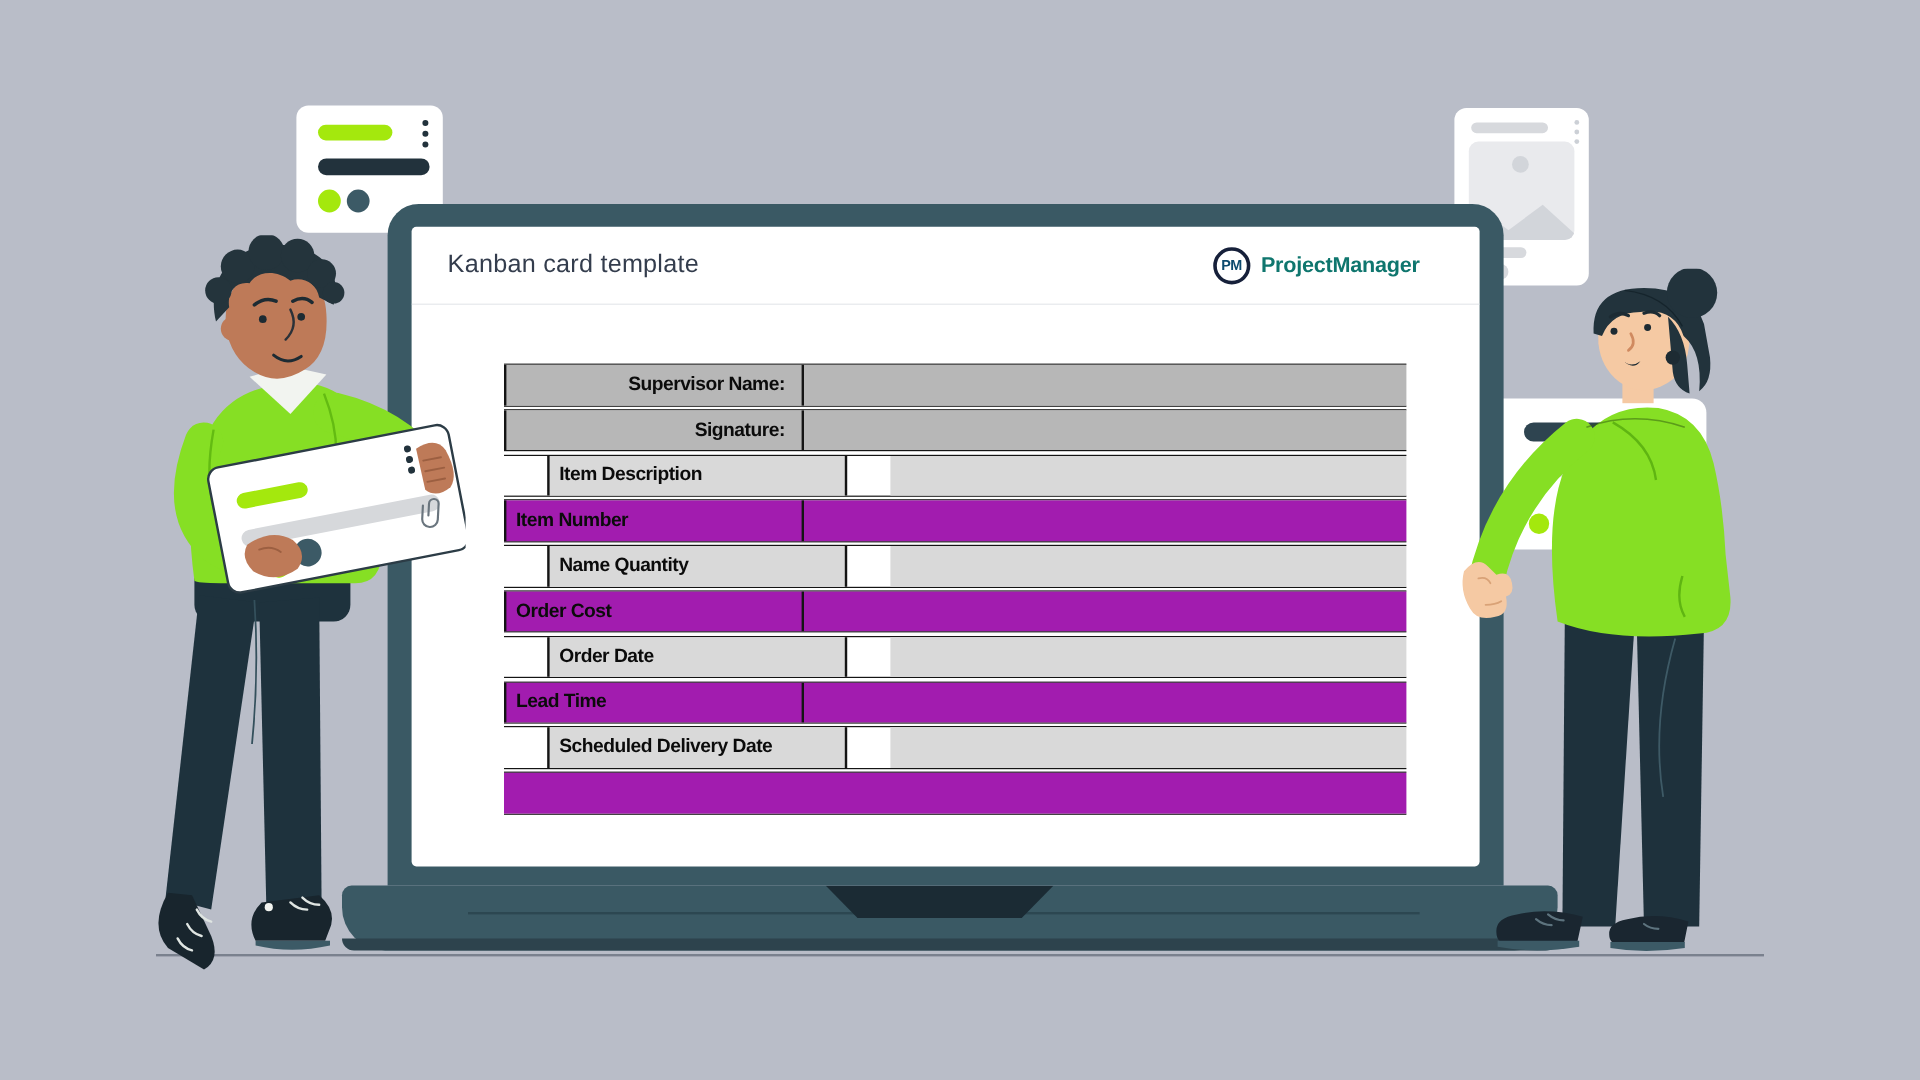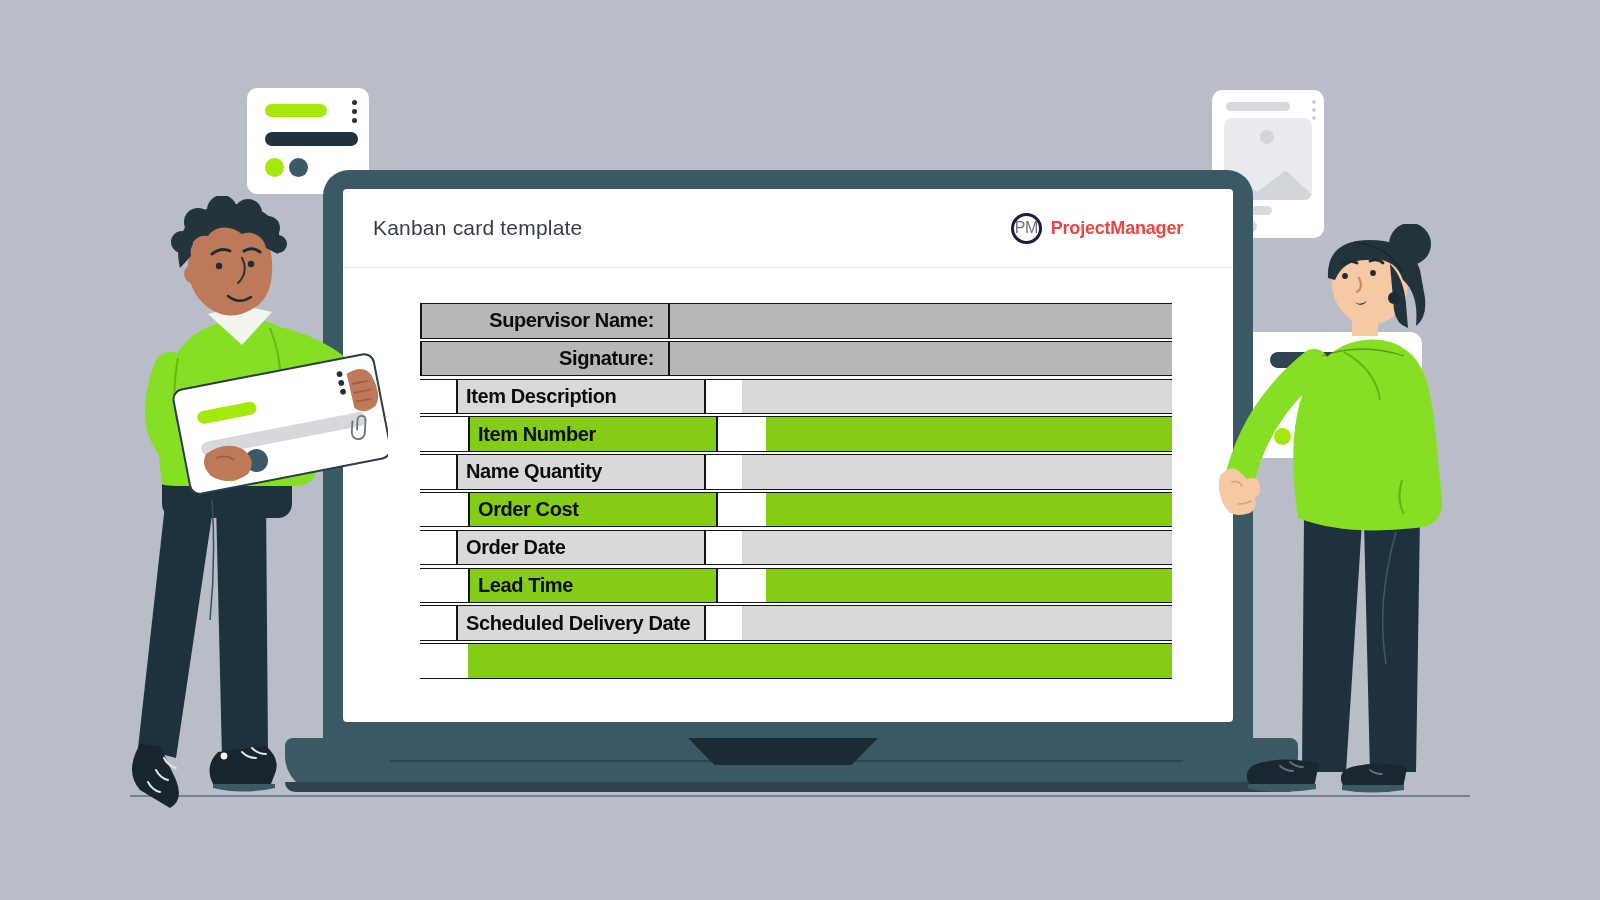--- a/index.html
+++ b/index.html
@@ -29,35 +29,35 @@
 
   
   .laptop-base { position:absolute; left:285px; top:738px; width:1013px; height:54px; background:#3a5964; border-radius:8px 8px 36px 36px; z-index:2; }
   .base-bottom { position:absolute; left:0; right:0; bottom:0; height:10px; background:#2d434d; border-radius:0 0 36px 36px; }
   .base-seam { position:absolute; left:105px; right:115px; top:22px; height:2px; background:rgba(20,38,46,0.35); }
   .base-notch { position:absolute; left:403px; top:0; width:190px; height:27px; background:#1b2b34; clip-path:polygon(0 0,100% 0,86% 100%,14% 100%); }
 
   .laptop-frame { position:absolute; left:323px; top:170px; width:930px; height:568px; background:#3a5964; border-radius:26px 26px 0 0; z-index:2; }
   .screen { position:absolute; left:20px; top:19px; width:890px; height:533px; background:#ffffff; border-radius:4px; overflow:hidden; }
 
-  .screen-header { position:absolute; left:0; top:0; width:100%; height:79px; display:flex; align-items:center; padding:0 50px 0 30px; border-bottom:1px solid #e5e8eb; }
+  .screen-header { position:absolute; left:0; top:0; width:100%; height:65px; display:flex; align-items:center; padding:0 50px 0 30px; border-bottom:1px solid #e5e8eb; }
   .page-title { font-size:21px; color:#343d4d; letter-spacing:0.2px; }
   .spacer { flex:1; }
   .brand { display:flex; align-items:center; gap:9px; }
-  .pm-circle { width:31px; height:31px; border:3px solid #16203a; border-radius:50%; display:flex; align-items:center; justify-content:center; font-weight:normal; font-size:16px; letter-spacing:-0.5px; color:#737373; }
-  .brand-name { font-weight:bold; font-size:18px; color:#ef4444; letter-spacing:-0.2px; }
+  .pm-circle { width:31px; height:31px; border:3px solid #16203a; border-radius:50%; display:flex; align-items:center; justify-content:center; font-weight:bold; font-size:12px; letter-spacing:-0.5px; color:#0c4a6e; }
+  .brand-name { font-weight:bold; font-size:18px; color:#0f766e; letter-spacing:-0.2px; }
 
   
   .kanban-table { position:absolute; left:77px; top:114px; width:752px; }
   .t-row { display:flex; height:35.5px; margin-bottom:2.3px; border-top:1.5px solid #141414; border-bottom:1.5px solid #141414; }
-  .t-label { width:250px; border-left:2px solid #141414; border-right:2.5px solid #141414; display:flex; align-items:center; font-weight:bold; font-size:20px; letter-spacing:-0.4px; color:#0b0b0b; }
+  .t-label { width:250px; border-left:2px solid #141414; border-right:2.5px solid #141414; display:flex; align-items:center; font-weight:bold; font-size:16px; letter-spacing:-0.4px; color:#0b0b0b; }
   .t-value { flex:1; }
   .shade-dark .t-label, .shade-dark .t-value { background:#b7b7b7; }
   .shade-light .t-label, .shade-light .t-value { background:#d9d9d9;margin-left:36px; }
-  .shade-white .t-label, .shade-white .t-value { background:#84cc16;margin-left:48px; }
+  .shade-white .t-label, .shade-white .t-value { background:#a21caf; }
   .align-right .t-label { justify-content:flex-end; padding-right:14px; }
   .align-left .t-label { justify-content:flex-start; padding-left:8px; }
 
   .person { position:absolute; z-index:3; }
 </style>
 </head>
 <body>
 
 <div class="stage">
 

